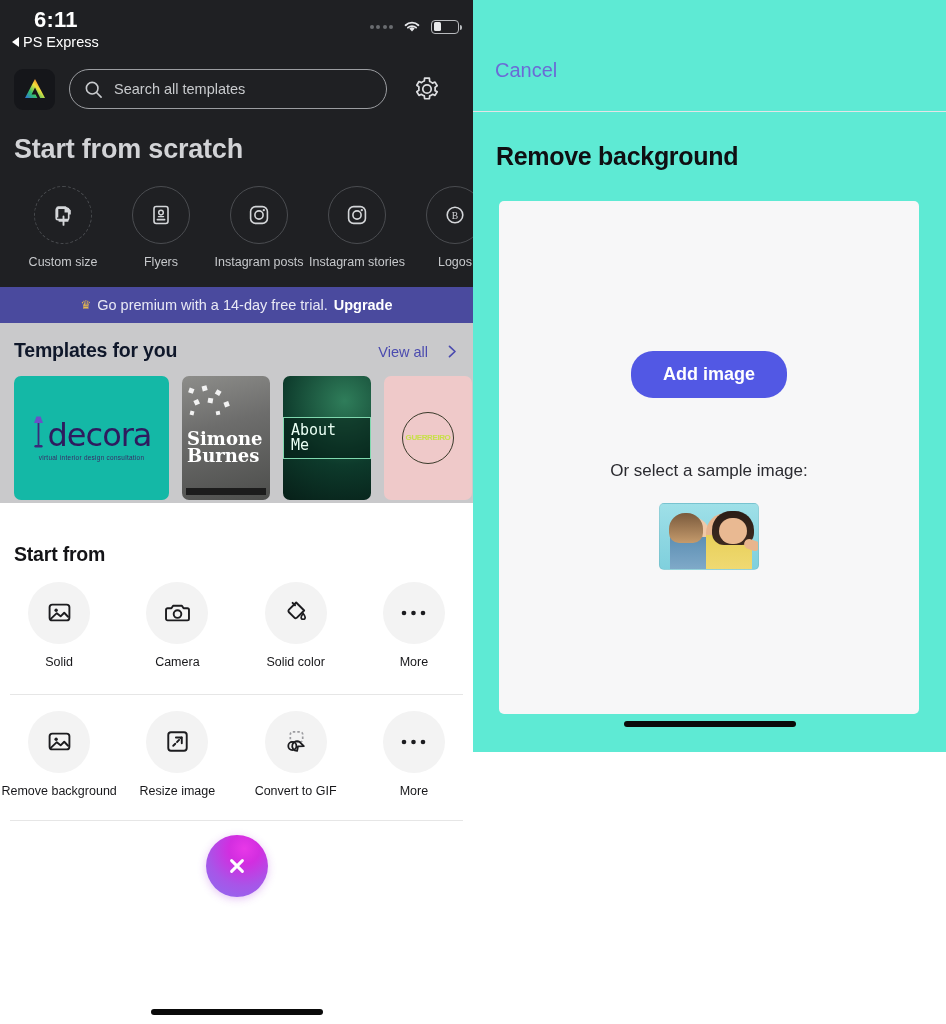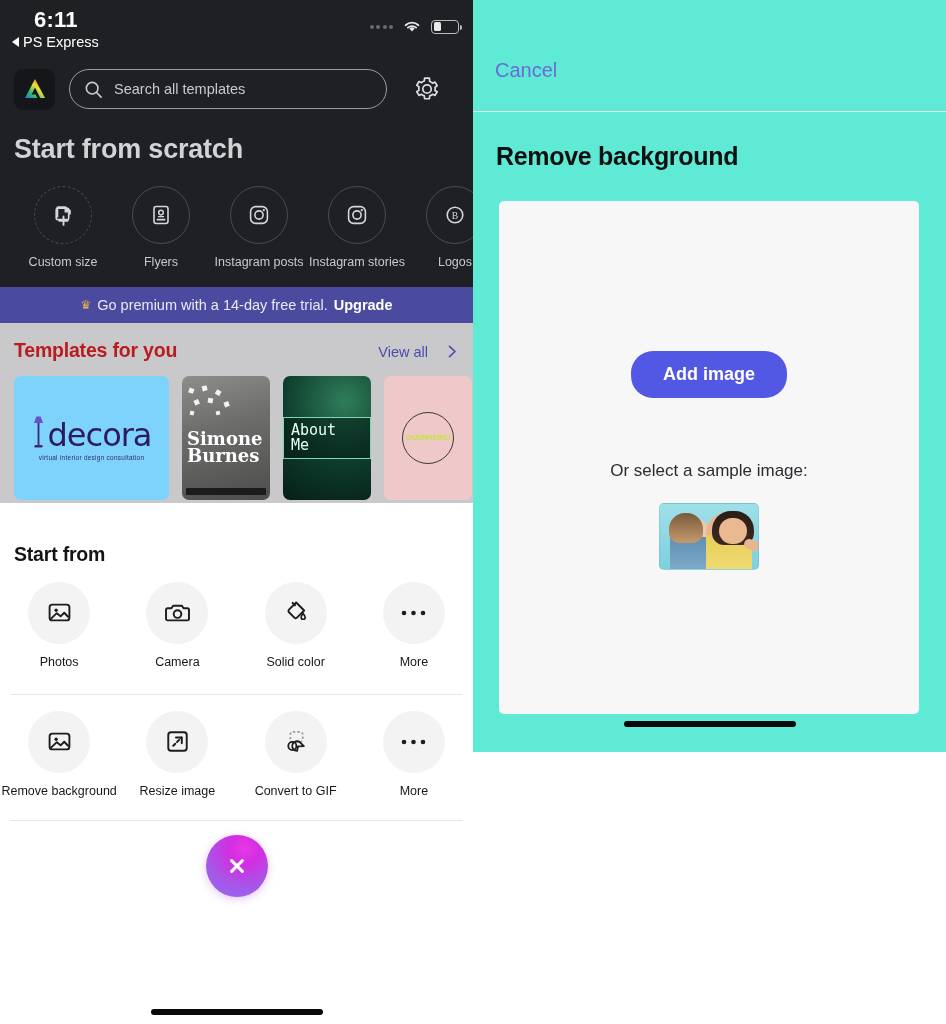--- a/index.html
+++ b/index.html
@@ -135,31 +135,31 @@
     background: #c9c9cb;
     padding: 16px 0 0 0;
     height: 180px;
     overflow: hidden;
     position: relative;
   }
   .tpl-head {
     display: flex; align-items: baseline; justify-content: space-between;
     padding: 0 16px 0 14px;
   }
-  .tpl-title { font-size: 19.5px; font-weight: bold; color: #b91c1c; letter-spacing: -0.2px;}
+  .tpl-title { font-size: 19.5px; font-weight: bold; color: #0f172a; letter-spacing: -0.2px;}
   .tpl-viewall { font-size: 14.5px; color: #4b4baf; font-weight: normal; display: flex; align-items: center; gap: 20px;}
   .tpl-row {
     display: flex; gap: 13px; padding: 14px 0 0 14px;
   }
   .tpl-card {
     width: 155px; height: 124px; border-radius: 7px; flex: 0 0 auto;
     overflow: hidden; position: relative;
   }
   .tpl-card.t2, .tpl-card.t3, .tpl-card.t4 { width: 88px; height: 124px;}
-  .tpl1 { background: #7dd3fc; display: flex; align-items: center; justify-content: center; flex-direction: column;}
+  .tpl1 { background: #14b8a6; display: flex; align-items: center; justify-content: center; flex-direction: column;}
   .tpl1 .deco-wrap { display: flex; align-items: flex-end; gap: 3px; }
   .tpl1 .lamp { width: 13px; }
   .tpl1 .word { font-size: 32px; color: #2e1b5e; font-family: "DejaVu Sans", sans-serif; letter-spacing: -1px; line-height: .9;}
   .tpl1 .sub { font-size: 6.4px; color: #3a2a66; margin-top: 4px; letter-spacing: .3px;}
   .tpl2 { background: linear-gradient(165deg,#8d8d8a 0%, #6d6d6c 40%, #4d4e4c 100%); position: relative;}
   .tpl2 .nm { position: absolute; left: 5px; bottom: 36px; font-size: 18px; color:#fff; font-weight:bold; line-height: .95; font-family:"DejaVu Serif", serif;}
   .tpl2 .tag { position:absolute; left:5px; bottom:66px; font-size:4.5px; color:#ddd; letter-spacing:.6px;}
   .tpl2 .bar { position:absolute; left:4px; right:4px; bottom:5px; height:7px; background:#1c1c1c;}
   .tpl2 .dots { position:absolute; top:8px; left:4px; width:56px; height:36px; }
   .tpl3 { background: radial-gradient(circle at 70% 20%, #2f7d5a 0%, #0d3a2b 55%, #071f18 100%); display:flex; align-items:center; justify-content:center;}
@@ -443,21 +443,21 @@
       <div class="sec-title">Start from</div>
       <div class="act-row">
         <div class="act-item">
           <div class="act-circ">
             <svg width="27" height="27" viewBox="0 0 24 24">
               <rect x="3.2" y="5" width="17.6" height="14" rx="2.4" fill="none" stroke="#1c1c1f" stroke-width="1.7"></rect>
               <circle cx="9" cy="10" r="1.5" fill="#1c1c1f"></circle>
               <path d="M4.5 17.4 L9.6 12.6 L13 15.4 L16.2 12.2 L19.6 15.8" fill="none" stroke="#1c1c1f" stroke-width="1.7" stroke-linejoin="round" stroke-linecap="round"></path>
             </svg>
           </div>
-          <div class="act-label">Photos</div>
+          <div class="act-label">Solid</div>
         </div>
         <div class="act-item">
           <div class="act-circ">
             <svg width="27" height="27" viewBox="0 0 24 24">
               <path d="M3.2 8.2h3.4l1.5-2.2h7.8l1.5 2.2h3.4a1.4 1.4 0 0 1 1.4 1.4v8a1.4 1.4 0 0 1-1.4 1.4H3.2a1.4 1.4 0 0 1-1.4-1.4v-8a1.4 1.4 0 0 1 1.4-1.4z" fill="none" stroke="#1c1c1f" stroke-width="1.7" stroke-linejoin="round"></path>
               <circle cx="12" cy="13.4" r="3.4" fill="none" stroke="#1c1c1f" stroke-width="1.7"></circle>
             </svg>
           </div>
           <div class="act-label">Camera</div>
         </div>

